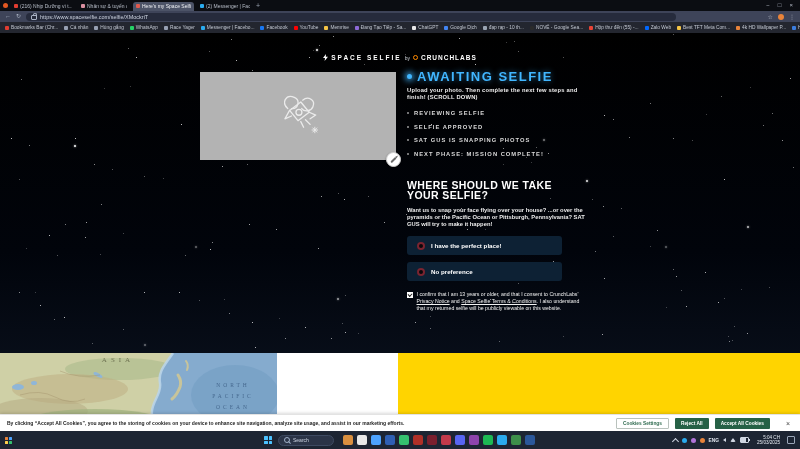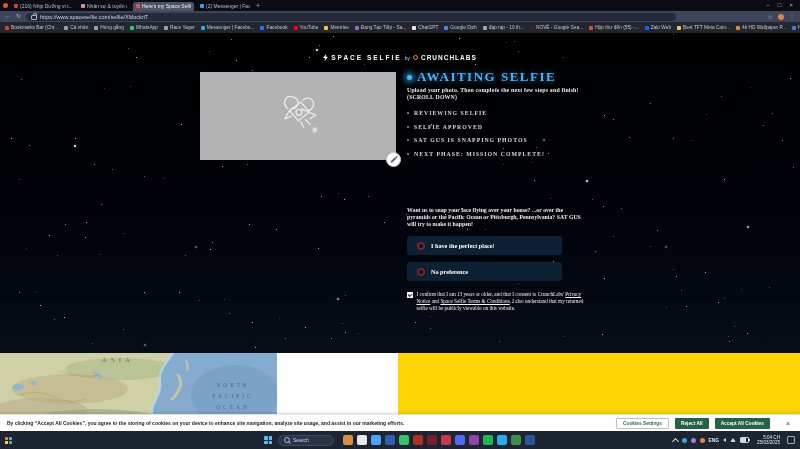--- a/index.html
+++ b/index.html
@@ -40,21 +40,21 @@
   .sh-brand{font-size:6.5px;font-weight:bold;letter-spacing:2px;}
   .sh-by{font-size:5px;color:#cfd4da;}
   .cl-ring{width:5px;height:5px;border:1.4px solid #ff8a00;border-radius:50%;box-sizing:border-box;}
   .sh-brand2{font-size:6.5px;font-weight:bold;letter-spacing:1px;}
 
   .placeholder{position:absolute;left:200px;top:39px;width:196px;height:88px;background:#b3b3b3;display:flex;align-items:center;justify-content:center;}
   .edit-btn{position:absolute;right:-5px;bottom:-7px;width:15px;height:15px;border-radius:50%;background:#fff;border:1px solid #cfcfcf;box-shadow:0 1px 2px rgba(0,0,0,.45);padding:0;display:flex;align-items:center;justify-content:center;}
   .pencil{width:7px;height:2px;background:#6a6a6a;border-radius:1px;transform:rotate(-45deg);position:relative;}
   .pencil:after{content:'';position:absolute;right:-3px;top:0;border-top:1px solid transparent;border-bottom:1px solid transparent;border-left:3px solid #6a6a6a;}
 
-  .right-col{position:absolute;left:407px;top:33px;width:182px;height:310px;font-family:Liberation Serif, serif;}
+  .right-col{position:absolute;left:407px;top:33px;width:182px;height:310px;}
   .rc-title{position:absolute;top:3px;left:0;display:flex;align-items:center;gap:5px;}
   .glow-dot{width:5px;height:5px;border-radius:50%;background:#41b6ff;box-shadow:0 0 6px 2px rgba(65,182,255,.85);}
   .rc-title h1{margin:0;font-size:13px;font-weight:bold;letter-spacing:1.5px;color:#41b6ff;text-shadow:0 0 6px rgba(65,182,255,.6);white-space:nowrap;}
   .status-desc{position:absolute;top:21px;width:176px;margin:0;font-size:5.8px;line-height:7px;color:#ececec;font-weight:bold;letter-spacing:.2px;}
   .steps{position:absolute;top:44px;left:0;margin:0;padding:0;list-style:none;}
   .steps li{display:flex;align-items:center;gap:5px;margin-bottom:7.5px;font-size:5.8px;font-weight:bold;letter-spacing:1px;color:#d9d9d9;}
   .steps li:nth-child(3){margin-top:5px;}
   .bullet{width:2px;height:2px;background:#9a9a9a;border-radius:50%;flex:0 0 auto;}
   .rc-h2{position:absolute;top:114px;margin:0;width:176px;font-size:10.5px;line-height:10px;letter-spacing:.4px;color:#fff;}
   .loc-desc{position:absolute;top:141px;width:180px;margin:0;font-size:5.8px;line-height:7px;color:#ececec;font-weight:bold;}
@@ -452,20 +452,21 @@
           </li>
         <li>
             <span class="bullet"></span>
             <span>SAT GUS IS SNAPPING PHOTOS</span>
           </li>
         <li>
             <span class="bullet"></span>
             <span>NEXT PHASE: MISSION COMPLETE!</span>
           </li>
       </ul>
+      <h2 class="rc-h2">WHERE SHOULD WE TAKE YOUR SELFIE?</h2>
       <p class="loc-desc">Want us to snap your face flying over your house? ...or over the pyramids or the Pacific Ocean or Pittsburgh, Pennsylvania? SAT GUS will try to make it happen!</p>
       <div class="option o1">
         <span class="radio"></span>
         <span class="olabel">I have the perfect place!</span>
       </div>
       <div class="option o2">
         <span class="radio"></span>
         <span class="olabel">No preference</span>
       </div>
       <div class="consent">

